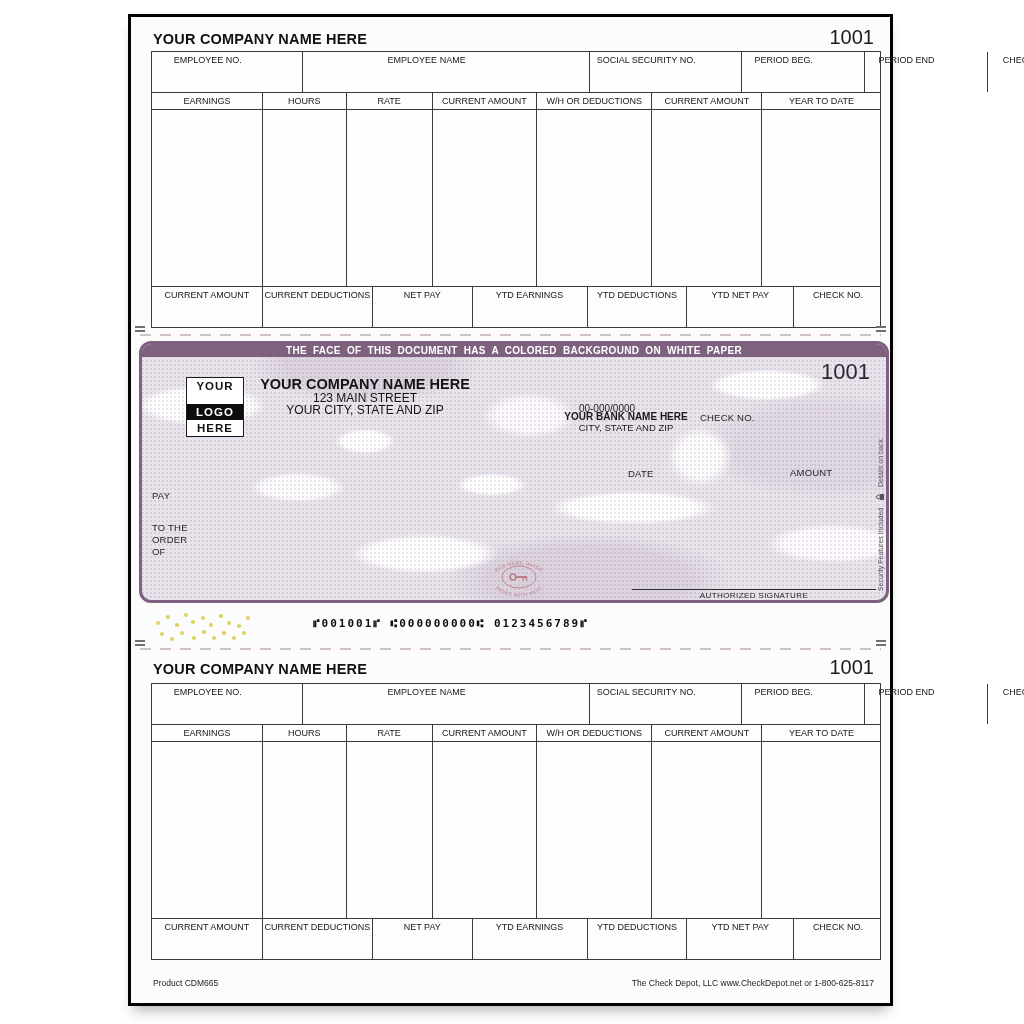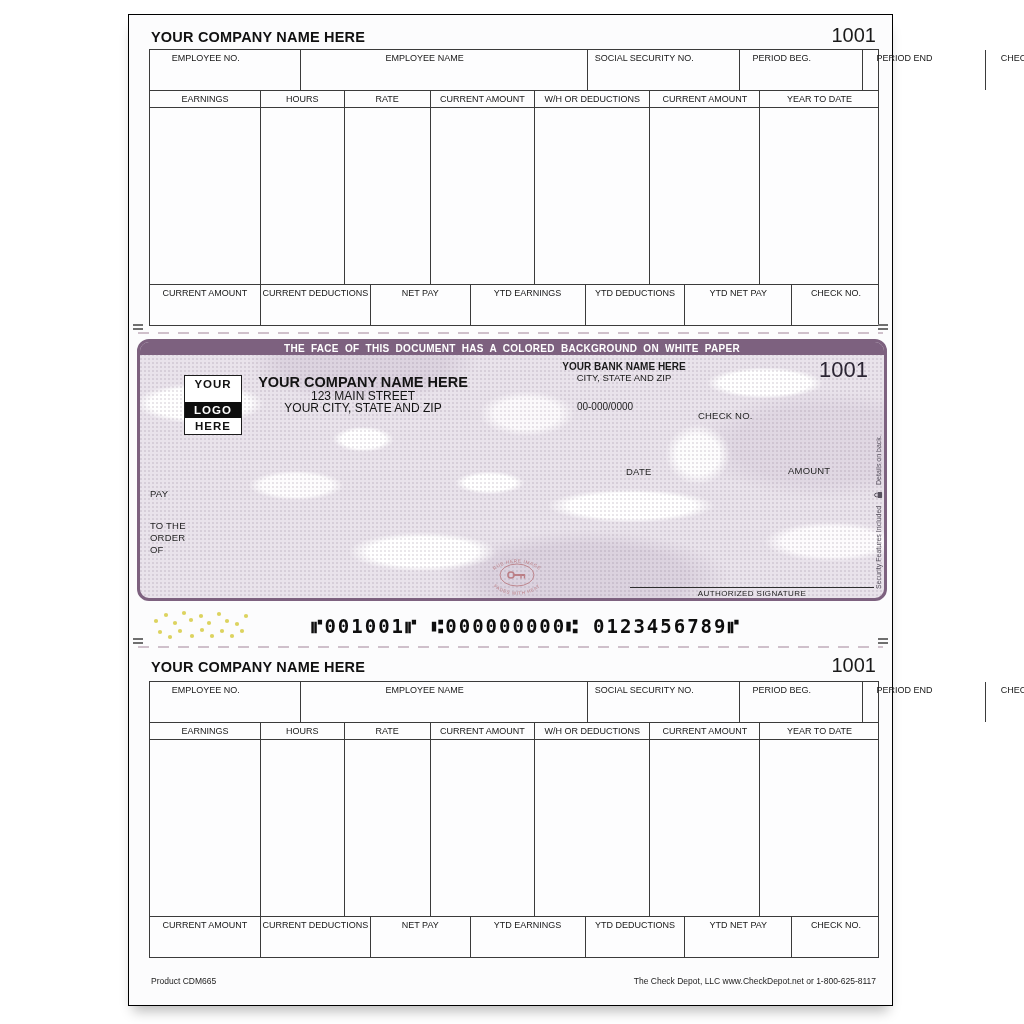--- a/index.html
+++ b/index.html
@@ -1,18 +1,18 @@
 <!DOCTYPE html>
 <html><head>
 <meta charset="utf-8">
 <style>
   html,body{margin:0;padding:0;width:1024px;height:1024px;background:#ffffff;
     font-family:"Liberation Sans",sans-serif;color:#1c1c1c;overflow:hidden;}
   .sheet{position:absolute;left:128px;top:14px;width:765px;height:992px;
-    background:#fcfcfd;border:1px solid #000000;box-sizing:border-box;
+    background:#fcfcfd;border:3px solid #000000;box-sizing:border-box;
     box-shadow:0 10px 12px -5px rgba(0,0,0,.28);}
   
   .stub-head{position:absolute;left:22px;right:16px;display:flex;
     justify-content:space-between;align-items:flex-end;}
   .stub-company{font-weight:bold;font-size:14.5px;letter-spacing:.2px;color:#111;}
   .stub-number{font-size:20px;color:#1a1a1a;line-height:1;}
   
   .stub-table{position:absolute;left:20px;width:730px;height:277px;
     border:1.4px solid #3b3b3b;box-sizing:border-box;display:flex;flex-direction:column;
     background:#fdfdfe;}
@@ -62,34 +62,34 @@
     font-size:10px;font-weight:bold;letter-spacing:.3px;word-spacing:3px;}
   .chk-number{right:16px;top:15px;font-size:22px;color:#2b2533;}
   .logo{left:44px;top:33px;width:56px;border:1.5px solid #1c1c1c;background:#fff;
     text-align:center;font-weight:bold;font-size:11.5px;letter-spacing:1px;color:#111;}
   .logo div{padding:1.5px 0;line-height:13px;}
   .logo .mid{background:#0d0d0d;color:#fff;margin-top:10px;}
   .co-block{left:104px;top:32px;width:238px;text-align:center;color:#141414;}
   .co-name{font-weight:bold;font-size:14.5px;white-space:nowrap;}
   .co-addr{font-size:12px;line-height:12px;}
   .bank-block{left:378px;top:19px;width:212px;text-align:center;color:#1a1a1a;}
-  .bank-name{font-weight:bold;font-size:10px;}
+  .bank-name{font-weight:bold;font-size:10px;margin-top:48px;}
   .bank-addr{font-size:9.5px;}
   .fraction{left:400px;top:59px;width:130px;text-align:center;font-size:10px;color:#222;}
   .chk-lbl{font-size:9.5px;color:#1f1f1f;letter-spacing:.2px;}
   .payee{line-height:12px;white-space:pre-line;}
   .sig{left:490px;top:245px;width:244px;border-top:1.5px solid #2e2e2e;
     text-align:center;font-size:8px;letter-spacing:.4px;color:#222;padding-top:1px;}
   .security-side{right:1px;top:86px;height:168px;writing-mode:vertical-rl;
     transform:rotate(180deg);display:flex;align-items:center;justify-content:center;
     gap:5px;font-size:7px;color:#57515e;white-space:nowrap;}
   .security-side svg{transform:rotate(90deg);}
   
   .micr{position:absolute;left:150px;top:600px;font-family:"DejaVu Sans Mono","DejaVu Sans",monospace;
-    font-size:19px;font-weight:600;letter-spacing:2px;color:#0e0e0e;white-space:nowrap;padding-left:32px;}
+    font-size:11px;font-weight:600;letter-spacing:2px;color:#0e0e0e;white-space:nowrap;padding-left:32px;}
   .dots-svg{position:absolute;left:20px;top:592px;}
   .footer{position:absolute;left:22px;right:16px;top:961px;display:flex;
     justify-content:space-between;font-size:8.5px;color:#222;}
   .seal-svg{left:340px;top:210px;}
 </style>
 </head>
 <body>
 
 <div class="sheet">
 

